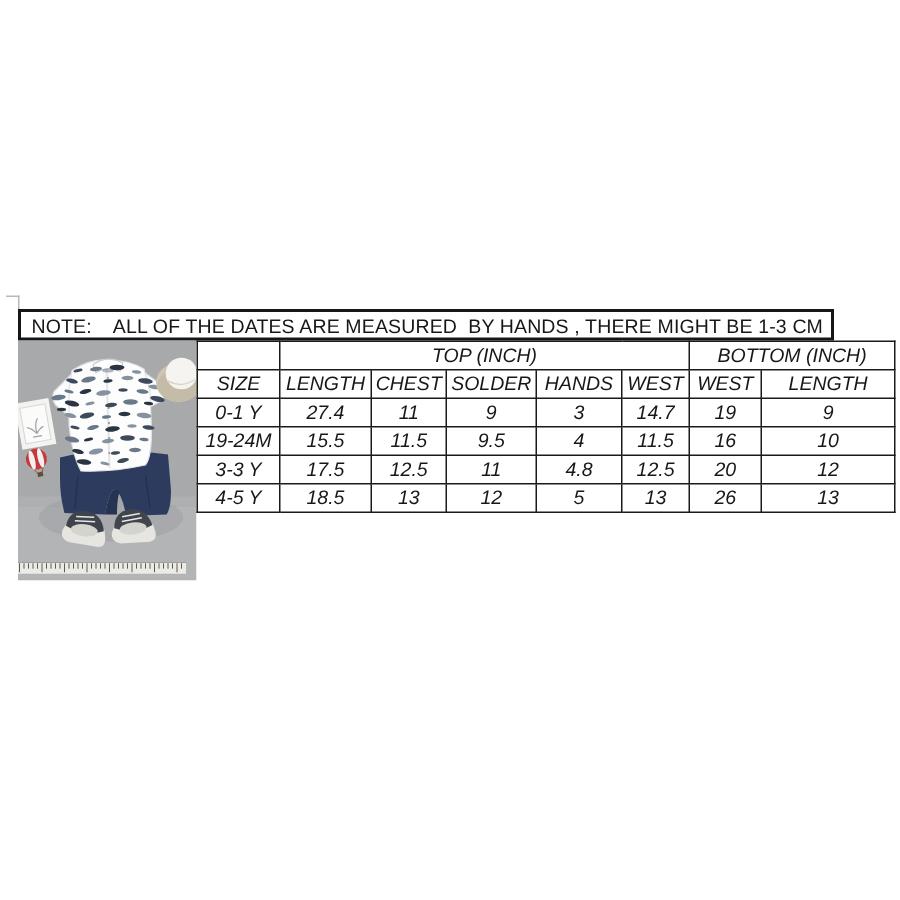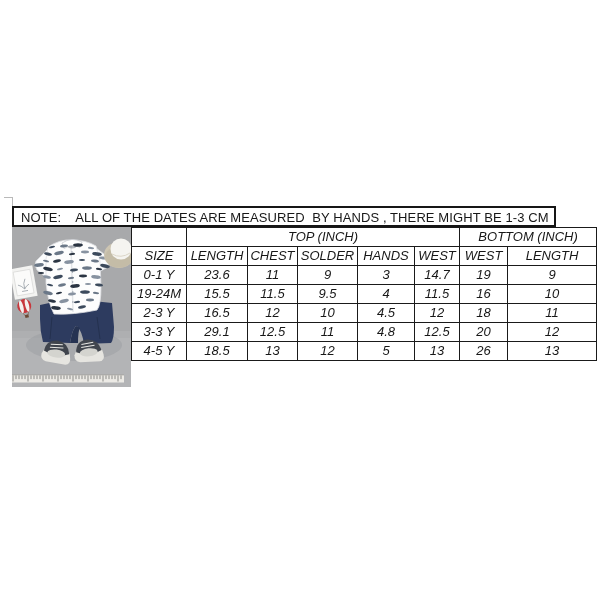--- a/index.html
+++ b/index.html
@@ -186,51 +186,41 @@
         <th>SOLDER</th>
         <th>HANDS</th>
         <th>WEST</th>
         <th>WEST</th>
         <th>LENGTH</th>
       </tr>
     </thead>
     <tbody>
       <tr>
           <td>0-1 Y</td>
-          <td>23.6</td>
+          <td>27.4</td>
           <td>11</td>
           <td>9</td>
           <td>3</td>
           <td>14.7</td>
           <td>19</td>
           <td>9</td>
         </tr>
       <tr>
           <td>19-24M</td>
           <td>15.5</td>
           <td>11.5</td>
           <td>9.5</td>
           <td>4</td>
           <td>11.5</td>
           <td>16</td>
           <td>10</td>
         </tr>
       <tr>
-          <td>2-3 Y</td>
-          <td>16.5</td>
-          <td>12</td>
-          <td>10</td>
-          <td>4.5</td>
-          <td>12</td>
-          <td>18</td>
-          <td>11</td>
-        </tr>
-      <tr>
           <td>3-3 Y</td>
-          <td>29.1</td>
+          <td>17.5</td>
           <td>12.5</td>
           <td>11</td>
           <td>4.8</td>
           <td>12.5</td>
           <td>20</td>
           <td>12</td>
         </tr>
       <tr>
           <td>4-5 Y</td>
           <td>18.5</td>

